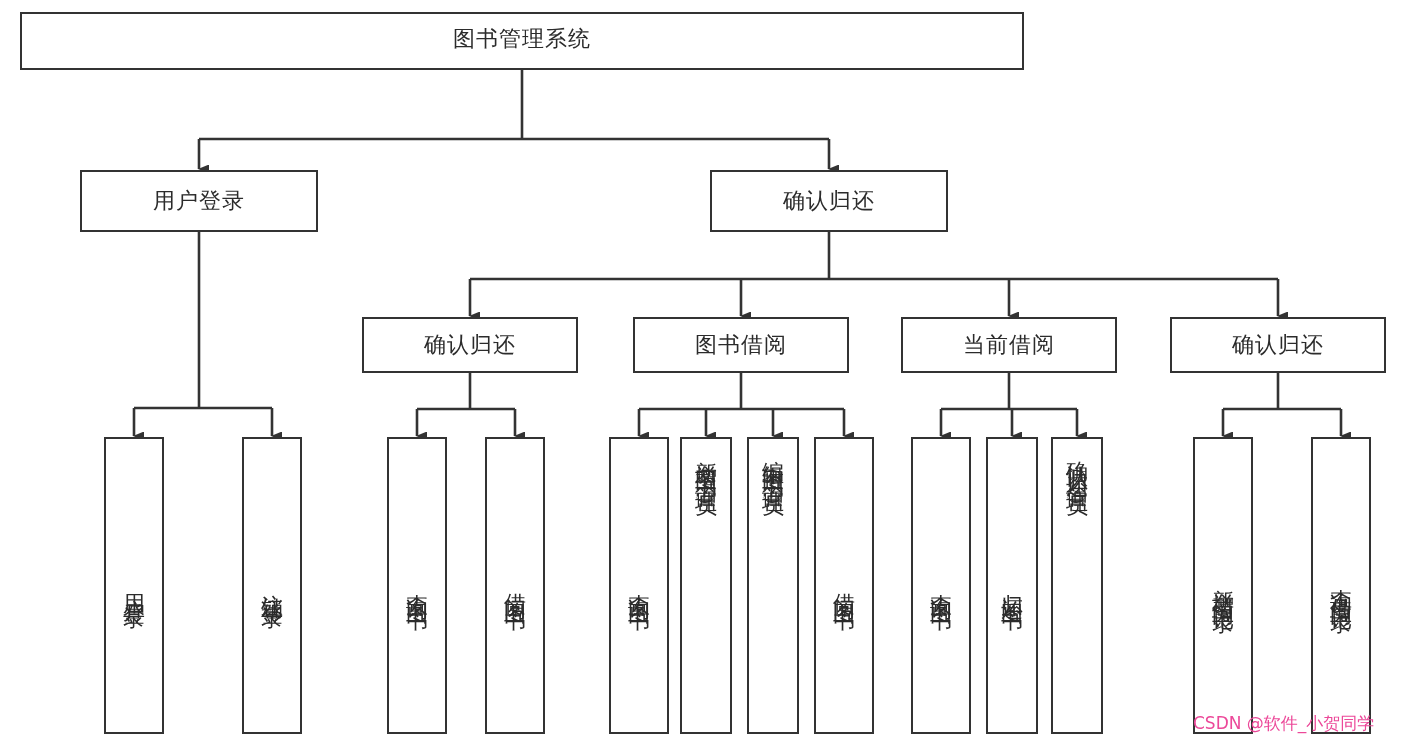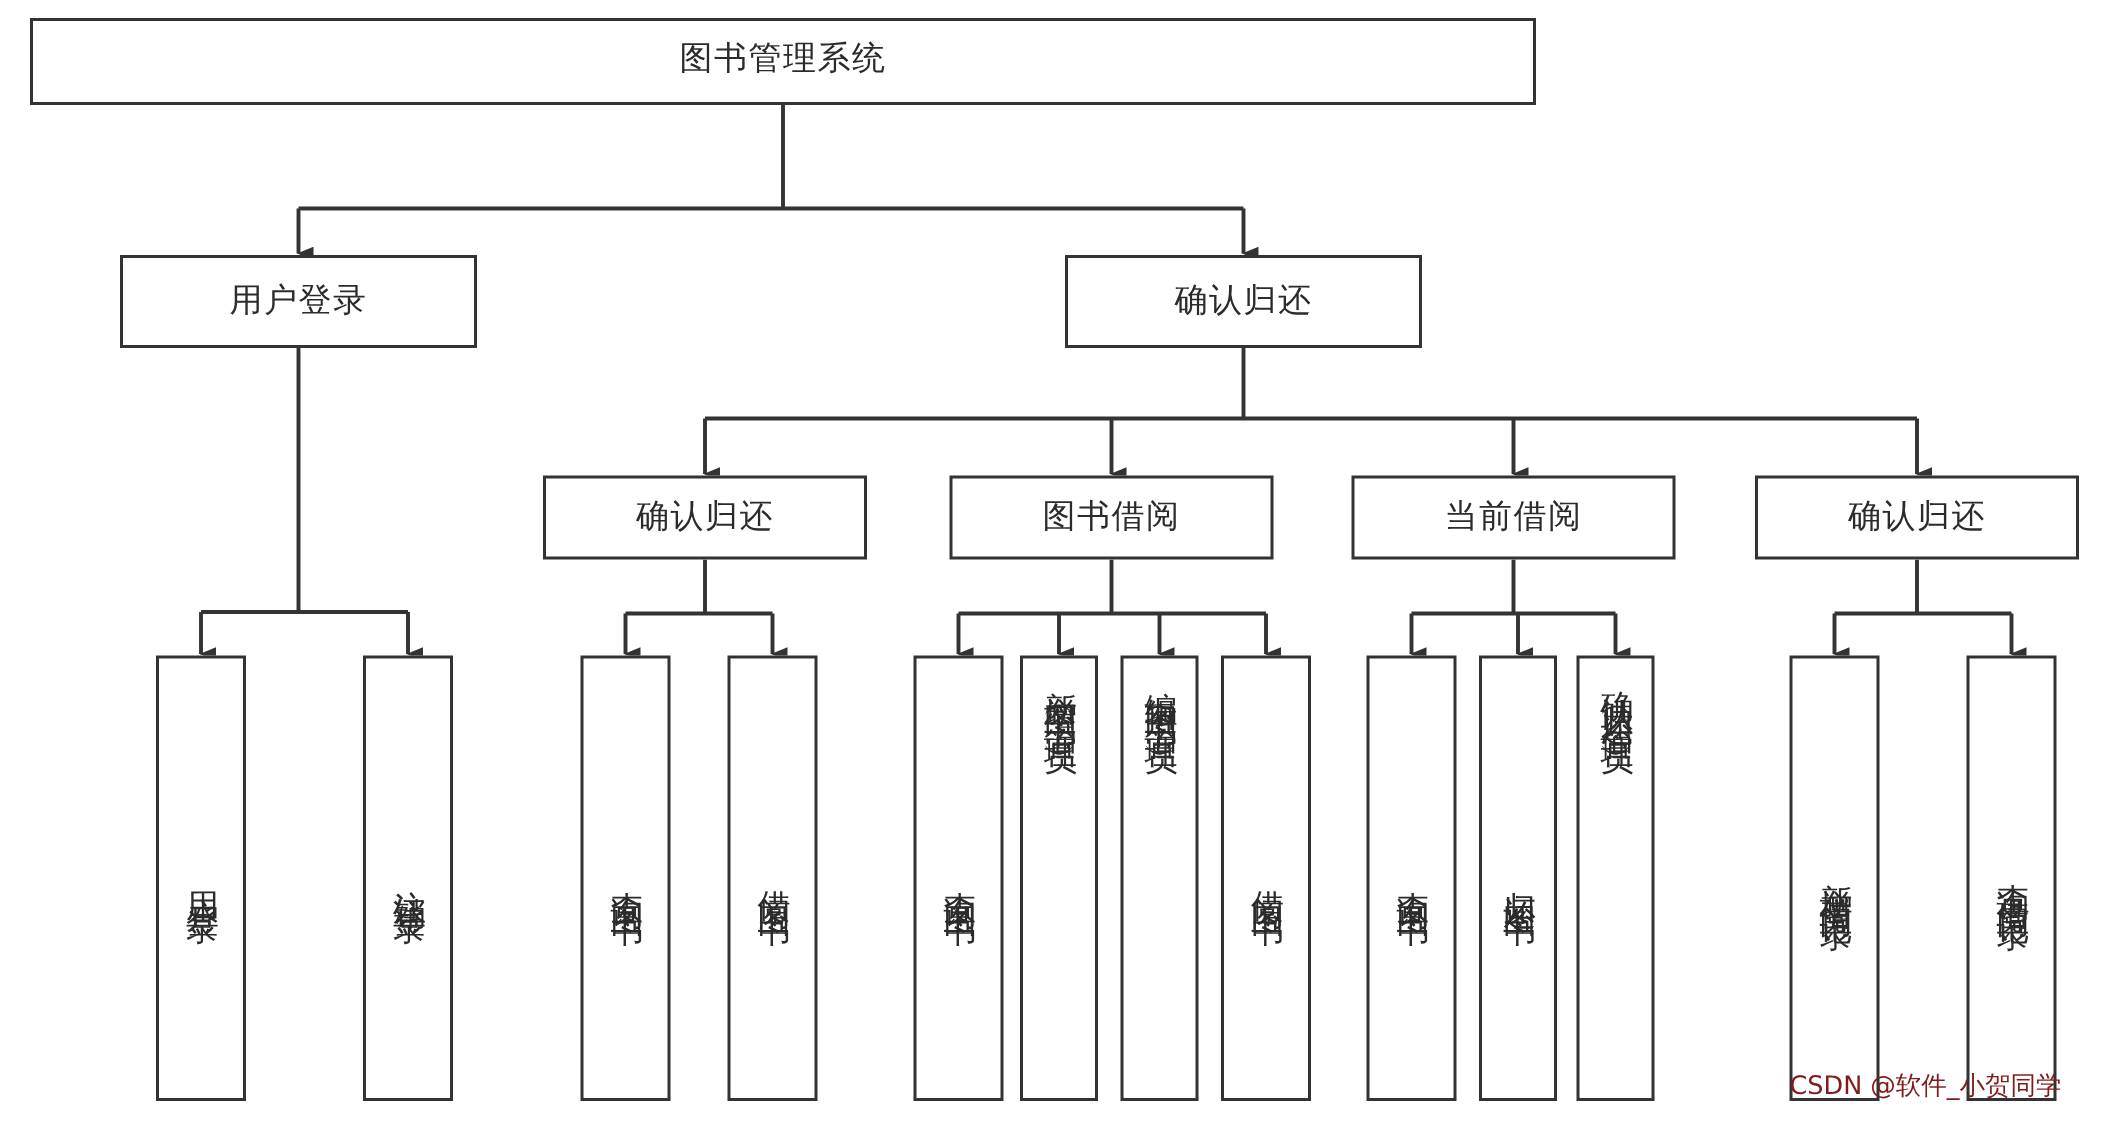--- a/index.html
+++ b/index.html
@@ -54,21 +54,21 @@
     letter-spacing: 5px;
     font-size: 22px;
     line-height: 1;
   }
   .node-box.vertical.top-anchor {
     align-items: flex-start;
     padding-top: 4px;
   }
   .watermark {
     position: absolute;
-    color: #7f1d1d;
+    color: #ec4899;
     font-size: 17px;
     white-space: nowrap;
     letter-spacing: 0px;
     pointer-events: none;
   }
 </style>
 </head>
 <body>
 
 <div id="canvas">

